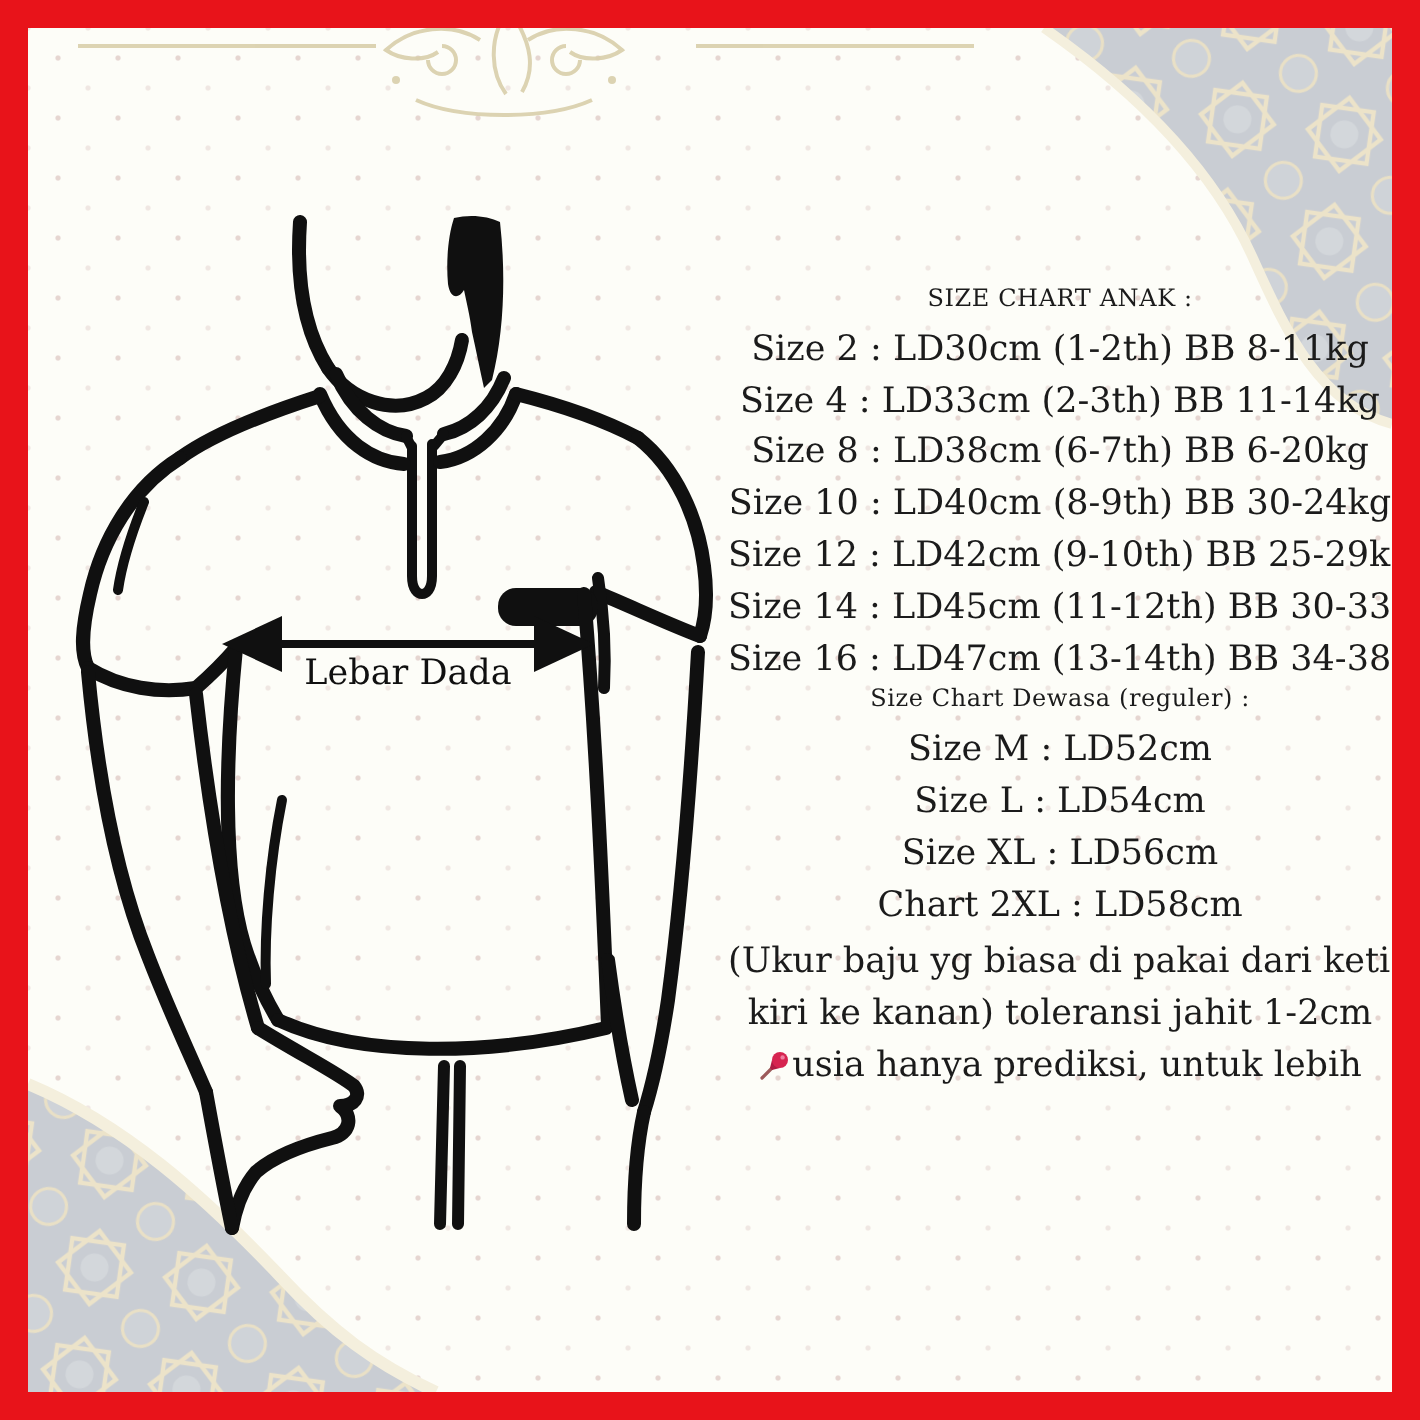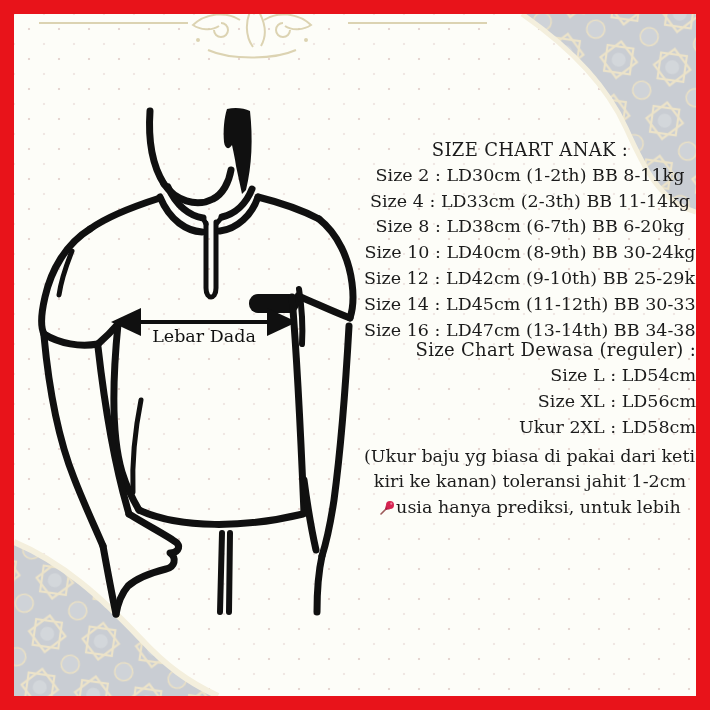--- a/index.html
+++ b/index.html
@@ -16,22 +16,22 @@
     background-size:30px 30px,30px 30px;
     background-position:0 0,15px 15px;
   }
   svg.art{position:absolute;left:0;top:0;width:682px;height:682px;}
   .textcol{
     position:absolute;left:350px;top:123px;width:332px;
     text-align:center;color:#1b1b1b;
     font-size:17.5px;line-height:25.8px;
   }
   .textcol div{white-space:nowrap;}
-  .t-title{font-size:18px;letter-spacing:.3px;}
-  .blk-dewasa{margin-top:-6px;text-align:right;}
+  .t-title{font-size:12px;letter-spacing:.3px;}
+  .blk-dewasa{margin-top:-6px;}
   .blk-notes{margin-top:3px;}
   .heart{color:#e31b23;font-family:"DejaVu Sans",sans-serif;font-size:18px;}
   .pin{display:inline-block;width:16px;height:16px;vertical-align:-3px;margin-right:1px;}
 </style>
 </head>
 <body>
 
 <div class="frame">
 
   <svg class="art" viewBox="14 14 682 682" aria-hidden="true">
@@ -129,23 +129,24 @@
       <div>Size 4 : LD33cm (2-3th) BB 11-14kg</div>
       <div>Size 8 : LD38cm (6-7th) BB 6-20kg</div>
       <div>Size 10 : LD40cm (8-9th) BB 30-24kg</div>
       <div>Size 12 : LD42cm (9-10th) BB 25-29kg</div>
       <div>Size 14 : LD45cm (11-12th) BB 30-33kg</div>
       <div>Size 16 : LD47cm (13-14th) BB 34-38kg</div>
     </div>
 
     <div class="blk-dewasa">
       <div class="t-title">Size Chart Dewasa (reguler) :</div>
+      <div>Size M : LD52cm</div>
       <div>Size L : LD54cm</div>
       <div>Size XL : LD56cm</div>
-      <div>Ukur 2XL : LD58cm</div>
+      <div>Chart 2XL : LD58cm</div>
     </div>
 
     <div class="blk-notes">
       <div>(Ukur baju yg biasa di pakai dari ketiak</div>
       <div>kiri ke kanan) toleransi jahit 1-2cm</div>
       <div>
         <svg class="pin" viewBox="0 0 16 16" aria-hidden="true">
           <line x1="2" y1="14" x2="8" y2="8" stroke="#9c5a5a" stroke-width="1.6" stroke-linecap="round"></line>
           <path d="M7,10 L11,9 L7,5 L6,9 Z" fill="#b01c44"></path>
           <circle cx="11" cy="5" r="4" fill="#d62450"></circle>

